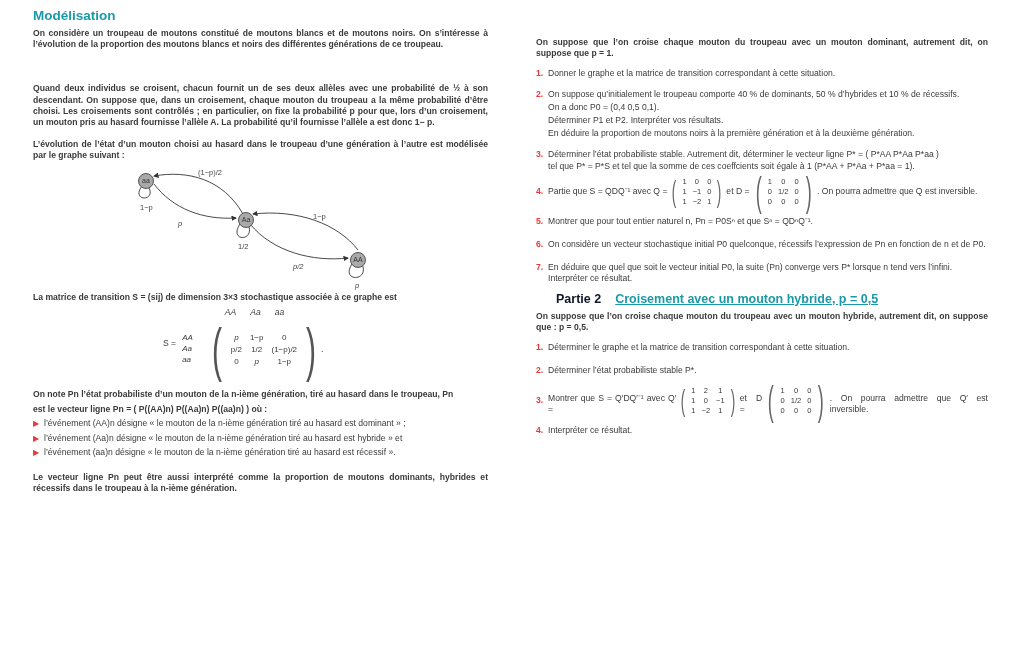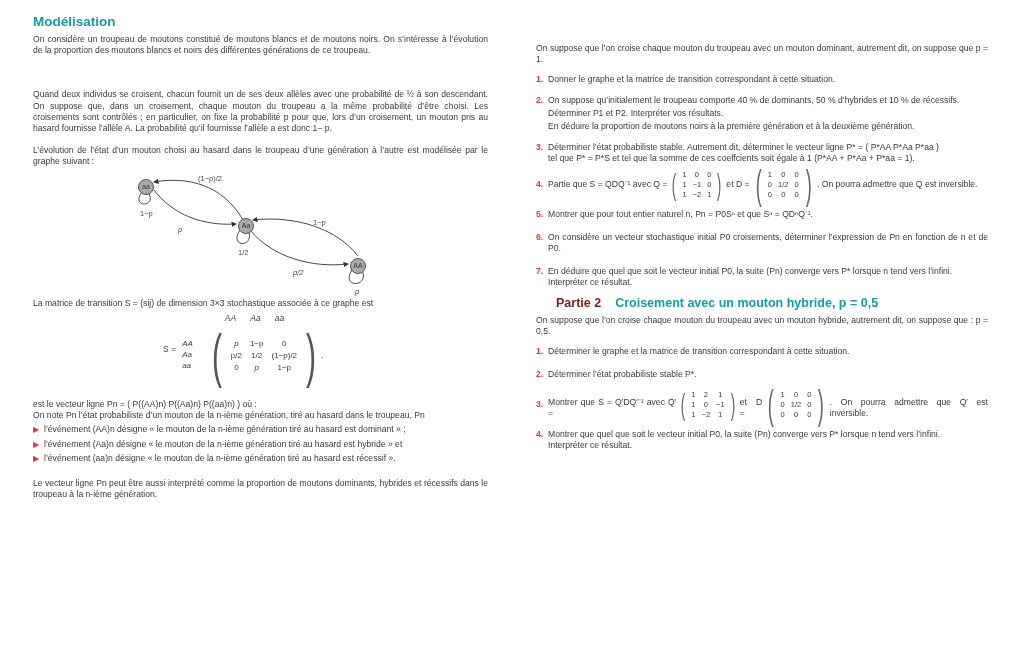--- a/index.html
+++ b/index.html
@@ -1,43 +1,43 @@
 <!DOCTYPE html>
 <html><head>
 <meta charset="utf-8">
 <style>
   html, body { margin:0; padding:0; background:#ffffff; }
   body { width:1028px; height:662px; position:relative; overflow:hidden;
          font-family:"Liberation Sans", sans-serif; color:#3a3a3a; font-size:8.6px; line-height:11.2px; }
-  .col { position:absolute;margin-top:6px; }
+  .col { position:absolute; }
   .left { left:33px; top:8px; width:455px; }
   .right { left:536px; top:37px; width:452px; }
   .h1 { color:#1a9aa8; font-weight:bold; font-size:13.5px; line-height:16px; margin-bottom:4px; }
-  p { margin:0; text-align:justify; }
+  p { margin:0; text-align:justify;font-weight:bold; }
   .gap { height:11px; }
   .gap2 { height:9px; }
   i, .it { font-style:italic; }
   .mat { display:inline-flex; align-items:center; vertical-align:middle; }
   .paren { font-size:36px; line-height:36px; font-weight:100; color:#555; transform:scaleX(0.5); }
   table.m { border-collapse:collapse; font-size:8px; }
   table.m td { padding:0 4px; text-align:center; line-height:12px; }
   .graph { position:relative; width:300px; height:128px; margin-left:95px; margin-top:2px; }
   .node { position:absolute; width:14px; height:14px; border-radius:50%; background:#a9a9a9; border:1px solid #555;
           font-size:7px; line-height:14px; text-align:center; color:#333; }
   .lbl { position:absolute; font-size:7.5px; color:#444; }
   .smat { margin:4px 0 0 130px; display:flex; align-items:center; }
   .rowlbl { display:flex; flex-direction:column; font-style:italic; font-size:8px; line-height:11px; margin-right:14px; }
   .bul { display:flex; margin-top:3px; }
   .bul .tri { color:#e8393a; width:11px; flex:none; font-size:8px; }
   .q { display:flex; margin-bottom:9px; }
   .q .n { color:#e8393a; font-weight:bold; width:12px; flex:none; }
   .q .t { flex:1; text-align:justify; }
   .part2 { font-size:12.5px; font-weight:bold; margin:4px 0 6px 0; }
-  .part2 .p { color:#7f1d1d; margin-right:14px;padding-left:20px; }
-  .part2 .ti { color:#1a9aa8; }
+  .part2 .p { color:#0f172a; margin-right:14px;padding-left:20px; }
+  .part2 .ti { color:#1a9aa8;text-decoration:underline; }
   .inlmat { display:inline-flex; align-items:center; vertical-align:middle; margin:0 2px; }
   .inlmat .br { font-size:30px; line-height:30px; color:#666; transform:scaleX(0.45); }
   .inlmat table { border-collapse:collapse; }
   .inlmat td { font-size:7.5px; padding:0 3px; text-align:center; line-height:10px; }
 </style>
 </head>
 <body>
 
 <div class="col left">
   <div class="h1">Modélisation</div>
@@ -118,22 +118,22 @@
               </tr>
         </tbody>
           </table>
         <span class="paren" style="font-size:60px;line-height:60px">)</span>
         <span>.</span>
       </div>
     </div>
   </div>
 
   <div class="gap2"></div>
+  <p>On note Pn l’état probabiliste d’un mouton de la n-ième génération, tiré au hasard dans le troupeau, Pn</p>
   <p style="margin-top:4px">est le vecteur ligne Pn = ( P((AA)n)  P((Aa)n)  P((aa)n) ) où :</p>
-  <p>On note Pn l’état probabiliste d’un mouton de la n-ième génération, tiré au hasard dans le troupeau, Pn</p>
   <div class="bul">
       <span class="tri">▶</span>
       <span>l’événement (AA)n désigne « le mouton de la n-ième génération tiré au hasard est dominant » ;</span>
     </div>
   <div class="bul">
       <span class="tri">▶</span>
       <span>l’événement (Aa)n désigne « le mouton de la n-ième génération tiré au hasard est hybride » et</span>
     </div>
   <div class="bul">
       <span class="tri">▶</span>
@@ -149,20 +149,21 @@
 
   <div class="q">
     <span class="n">1.</span>
     <span class="t">Donner le graphe et la matrice de transition correspondant à cette situation.</span>
   </div>
 
   <div class="q">
     <span class="n">2.</span>
     <div class="t">
       <div>On suppose qu’initialement le troupeau comporte 40 % de dominants, 50 % d’hybrides et 10 % de récessifs.</div>
+      <div style="margin-top:2px">On a donc P0 = (0,4  0,5  0,1).</div>
       <div style="margin-top:2px">Déterminer P1 et P2. Interpréter vos résultats.</div>
       <div style="margin-top:2px">En déduire la proportion de moutons noirs à la première génération et à la deuxième génération.</div>
     </div>
   </div>
 
   <div class="q" style="margin-top:10px">
     <span class="n">3.</span>
     <div class="t">
       <div>Déterminer l’état probabiliste stable. Autrement dit, déterminer le vecteur ligne P* = ( P*AA  P*Aa  P*aa )</div>
       <div>tel que P* = P*S et tel que la somme de ces coeffcients soit égale à 1 (P*AA + P*Aa + P*aa = 1).</div>
@@ -224,21 +225,21 @@
     </div>
   </div>
 
   <div class="q">
     <span class="n">5.</span>
     <span class="t">Montrer que pour tout entier naturel n, Pn = P0Sⁿ et que Sⁿ = QDⁿQ⁻¹.</span>
   </div>
 
   <div class="q" style="margin-top:12px">
     <span class="n">6.</span>
-    <span class="t">On considère un vecteur stochastique initial P0 croisements, déterminer l’expression de Pn en fonction de n et de P0.</span>
+    <span class="t">On considère un vecteur stochastique initial P0 quelconque, récessifs l’expression de Pn en fonction de n et de P0.</span>
   </div>
 
   <div class="q" style="margin-top:12px">
     <span class="n">7.</span>
     <div class="t">
       <div>En déduire que quel que soit le vecteur initial P0, la suite (Pn) converge vers P* lorsque n tend vers l’infini.</div>
       <div>Interpréter ce résultat.</div>
     </div>
   </div>
 
@@ -308,17 +309,16 @@
           </table>
           <span class="br" style="font-size:40px">)</span>
         </span>
       <span>. On pourra admettre que Q′ est inversible.</span>
     </div>
   </div>
 
   <div class="q">
     <span class="n">4.</span>
     <div class="t">
-      <div>Montrer que quel que soit le vecteur initial P0, la suite (Pn) converge vers P* lorsque n tend vers l’infini.</div>
       <div>Interpréter ce résultat.</div>
     </div>
   </div>
 </div>
 
 </body></html>

